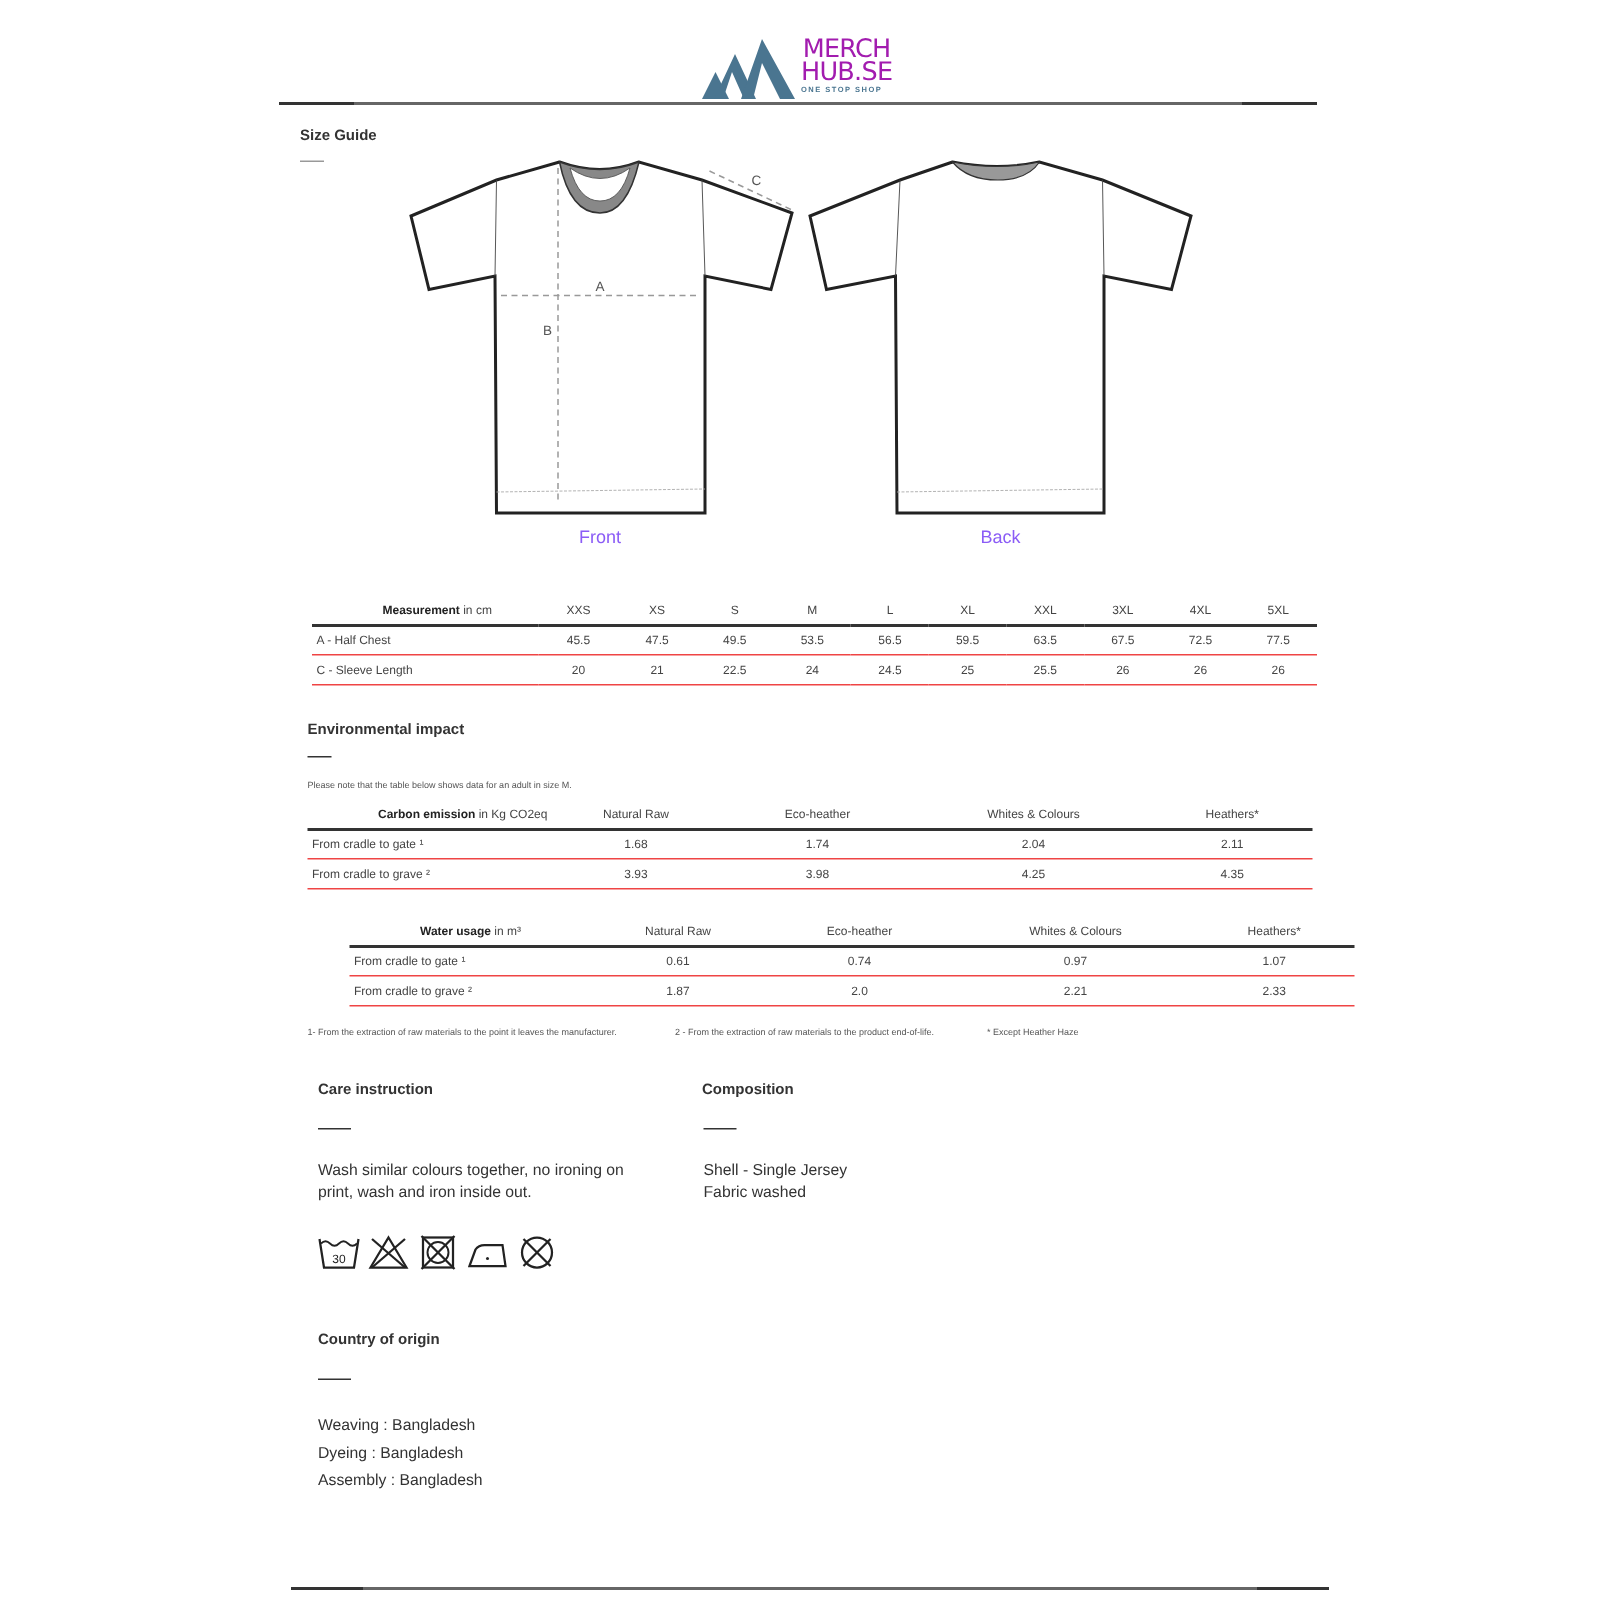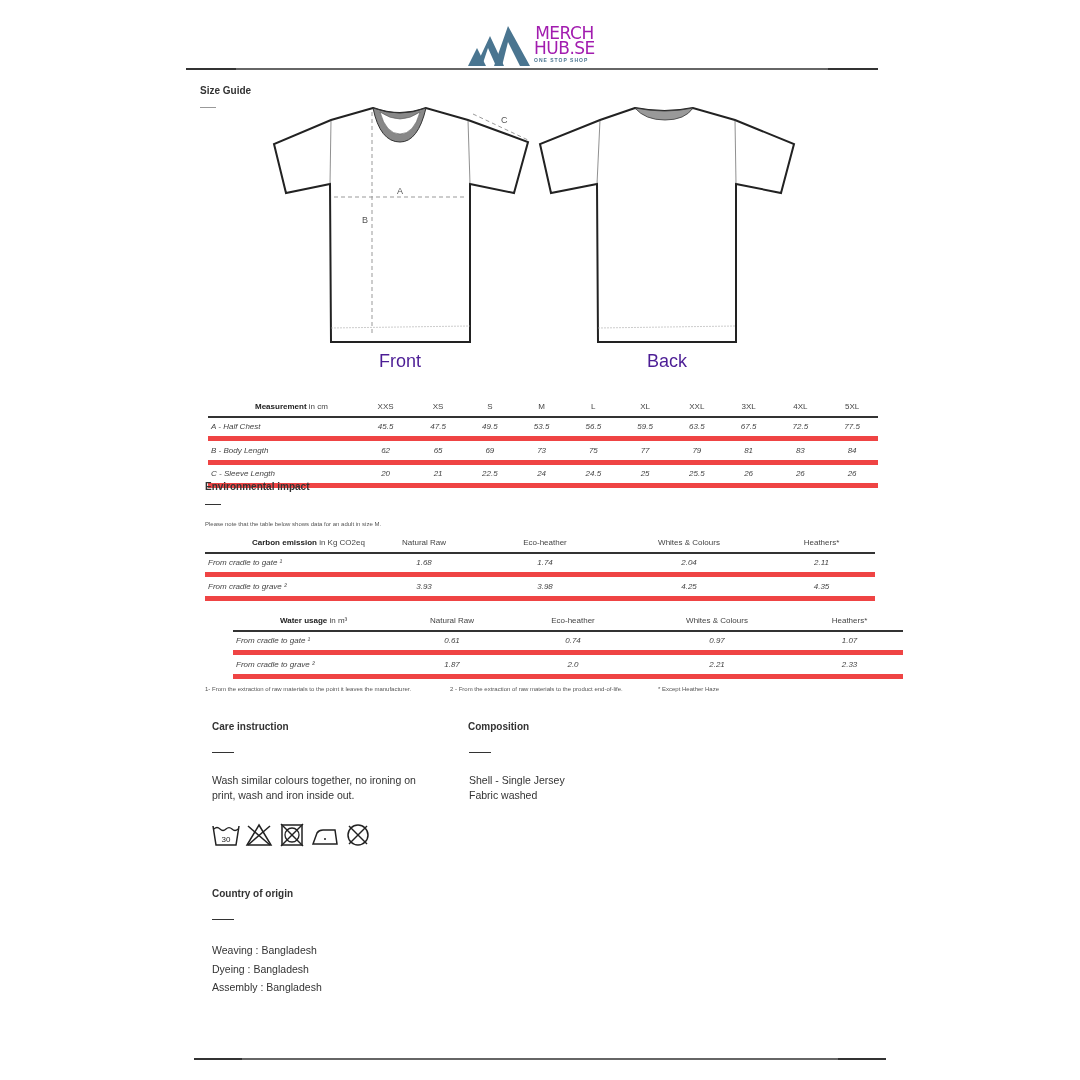--- a/index.html
+++ b/index.html
@@ -10,26 +10,26 @@
   .logo .tag{position:absolute;left:66px;top:33px;font-size:5px;color:#4a7590;letter-spacing:1px;font-weight:bold;}
   .topline{left:186px;top:68px;width:692px;height:2px;background:#666;}
   .topline .l,.topline .r{position:absolute;top:0;height:2px;background:#333;width:50px;}
   .topline .l{left:0}.topline .r{right:0}
   .botline{left:194px;top:1058px;width:692px;height:2px;background:#666;}
   .botline .l,.botline .r{position:absolute;top:0;height:2px;background:#333;width:48px;}
   .botline .l{left:0}.botline .r{right:0}
   .h-small{font-weight:bold;font-size:10px;color:#333;}
   .dash{height:1px;width:16px;background:#999;}
   .dash.dark{background:#333;width:22px;}
-  .shirt-label{font-size:18px;color:#4c1d95;text-align:center;width:120px;}
+  .shirt-label{font-size:12px;color:#8b5cf6;text-align:center;width:120px;}
   table{border-collapse:collapse;position:absolute;}
   td,th{font-size:8px;color:#444;font-weight:normal;padding:0;height:18.5px;text-align:center;}
   th.first,td.first{text-align:left;padding-left:3px;}
   thead tr{border-bottom:2px solid #333;}
-  tbody tr{border-bottom:5px solid #ef4444;font-style:italic;}
+  tbody tr{border-bottom:1px solid #ef4444;}
   th b{color:#222;font-size:8px;padding-left:44px;}
   .note{font-size:6px;color:#555;}
   .body-text{font-size:10.5px;color:#333;line-height:15px;}
   .care-icons{left:212px;top:823px;display:flex;gap:5px;}
   .care-icons svg{width:28px;height:24px;}
 </style>
 </head>
 <body>
 
 <div class="abs logo">
@@ -101,33 +101,20 @@
         <td>49.5</td>
         <td>53.5</td>
         <td>56.5</td>
         <td>59.5</td>
         <td>63.5</td>
         <td>67.5</td>
         <td>72.5</td>
         <td>77.5</td>
     </tr>
     <tr>
-      <td class="first">B - Body Length</td>
-      <td>62</td>
-        <td>65</td>
-        <td>69</td>
-        <td>73</td>
-        <td>75</td>
-        <td>77</td>
-        <td>79</td>
-        <td>81</td>
-        <td>83</td>
-        <td>84</td>
-    </tr>
-    <tr>
       <td class="first">C - Sleeve Length</td>
       <td>20</td>
         <td>21</td>
         <td>22.5</td>
         <td>24</td>
         <td>24.5</td>
         <td>25</td>
         <td>25.5</td>
         <td>26</td>
         <td>26</td>

